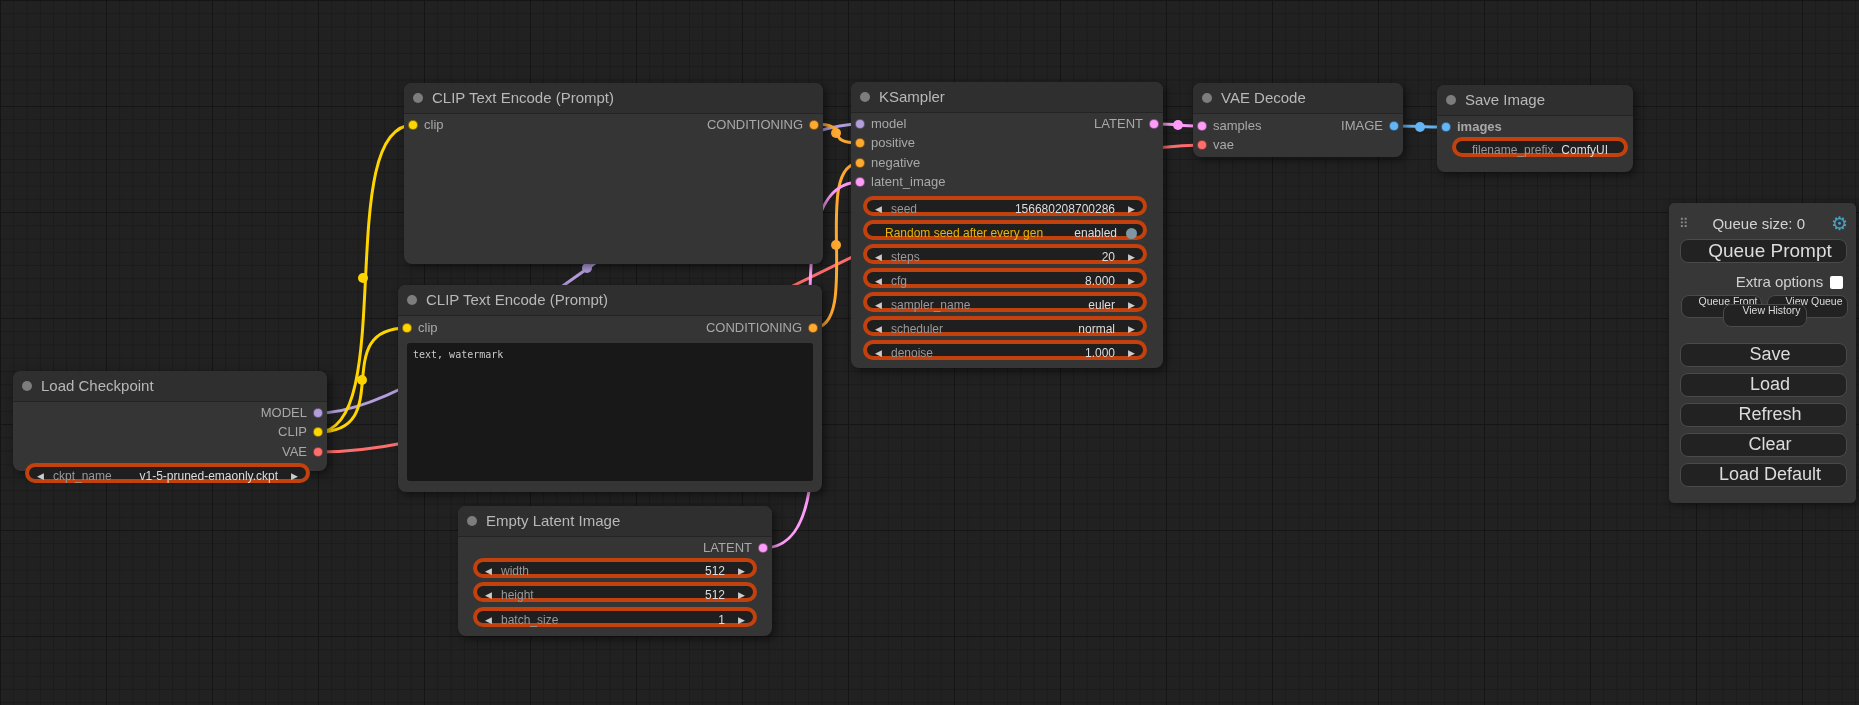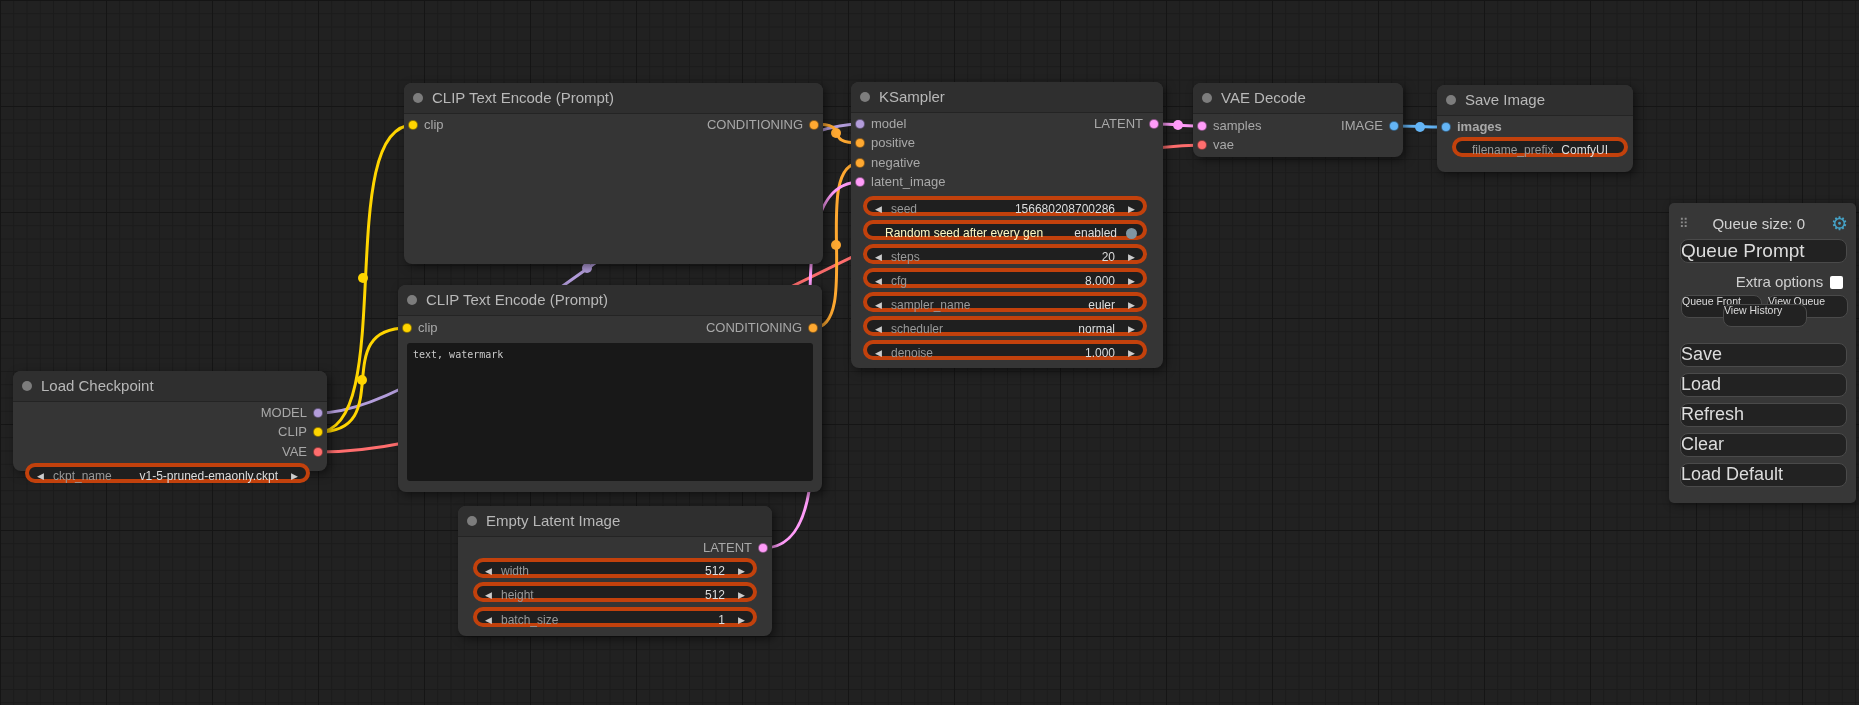--- a/index.html
+++ b/index.html
@@ -23,37 +23,37 @@
   .slot-dot{position:absolute;width:10px;height:10px;border-radius:50%;border:1px solid rgba(0,0,0,.45);box-sizing:border-box;}
   .slot-label{position:absolute;font-size:13px;color:#a8a8a8;line-height:16px;white-space:nowrap;}
   .out-label{text-align:right;}
   .widget{position:absolute;height:20px;background:#1f1f1f;border:4px solid #c2410c;
     border-radius:11px;box-sizing:border-box;font-size:12px;line-height:18px;}
   .widget .arrow{position:absolute;top:0;color:#ccc;font-size:9px;line-height:18px;}
   .widget .arrow.left{left:8px;}
   .widget .arrow.right{right:8px;}
   .widget .wlabel{position:absolute;left:24px;color:#999;white-space:nowrap;}
   .widget .wvalue{position:absolute;right:28px;color:#ddd;white-space:nowrap;}
-  .widget.toggle .wlabel{left:18px;color:#fef9c3;}
+  .widget.toggle .wlabel{left:18px;color:#eab308;}
   .widget.toggle .wvalue{right:26px;}
   .widget.toggle .tog{position:absolute;right:6px;top:3.5px;width:11px;height:11px;border-radius:50%;background:#7f96a3;}
   .widget.plain .wlabel{left:16px;}
   .widget.plain .wvalue{right:16px;}
   .ntext{position:absolute;background:#181818;border-radius:3px;color:#c9c9c9;
     font-family:"DejaVu Sans Mono",monospace;font-size:10px;line-height:14px;
     padding:5px 6px;box-sizing:border-box;white-space:pre-wrap;overflow-wrap:break-word;overflow:hidden;}
   
   .queue-panel{position:absolute;z-index:3;background:#373737;border-radius:5px;
     box-shadow:2px 2px 8px rgba(0,0,0,.45);color:#ccc;}
   .qp-header{position:absolute;left:10px;right:8px;top:10px;height:20px;display:flex;align-items:center;justify-content:space-between;}
   .qp-drag{color:#8a8a8a;font-size:13px;line-height:13px;letter-spacing:-2px;cursor:move;}
   .qp-size{font-size:15px;color:#d2d2d2;}
   .qp-gear{font-size:19px;line-height:19px;cursor:pointer;}
   .qp-btn{position:absolute;background:#222;border:1px solid #4a4a4a;border-radius:8px;
-    color:#dcdcdc;text-align:left;box-sizing:border-box;cursor:pointer;}
+    color:#dcdcdc;text-align:center;box-sizing:border-box;cursor:pointer;padding-left:13px;}
   .qp-btn.big{left:11px;width:167px;height:24px;font-size:18px;line-height:21px;}
   .qp-btn.prompt{font-size:19px;}
   .qp-btn.small{height:23px;font-size:10.5px;line-height:11px;border-radius:8px;}
   .qp-extra{position:absolute;left:0;width:100%;text-align:center;font-size:15px;color:#cfcfcf;margin-left:27px;}
   .qp-check{display:inline-block;width:13px;height:13px;background:#fff;border-radius:2px;
     vertical-align:-2px;margin-left:7px;}
 </style>
 </head>
 <body>
 

